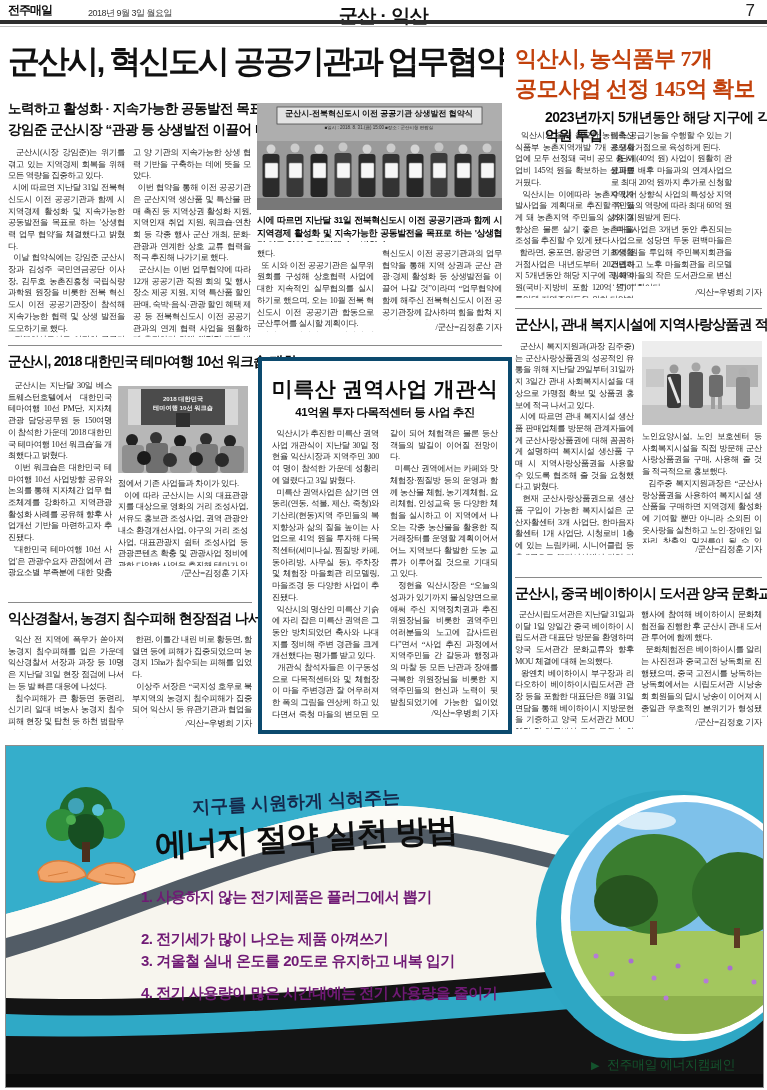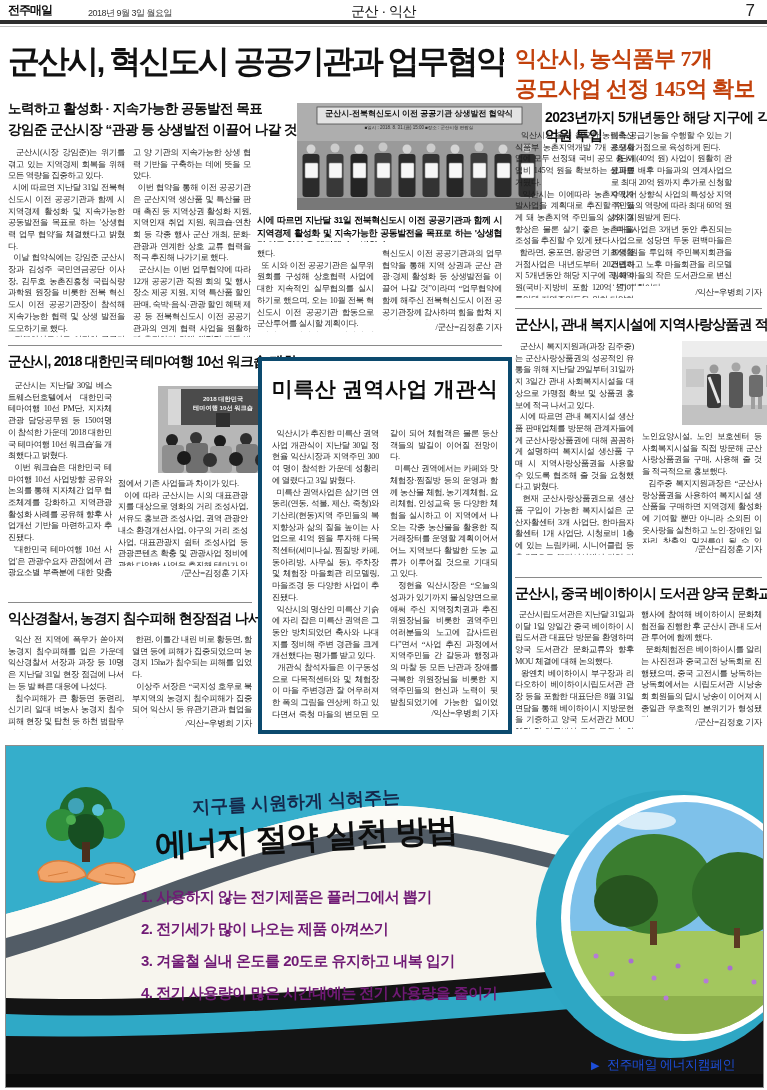--- a/index.html
+++ b/index.html
@@ -15,29 +15,29 @@
     white-space:pre-line;color:#1d1d1d;letter-spacing:-0.3px;overflow:hidden;
   }
   .byline{
     font-family:"Liberation Serif","DejaVu Serif",serif;
     font-size:8.6px;color:#1d1d1d;text-align:right;letter-spacing:-0.3px;
   }
   .sec-head{font-weight:bold;font-size:14px;letter-spacing:-0.8px;color:#0c0c0c;}
   .deck{font-weight:bold;letter-spacing:-0.5px;color:#0c0c0c;}
   .rule{background:#8a8a8a;height:1px;}
   .caption{font-size:9px;font-weight:bold;line-height:12.5px;text-align:justify;letter-spacing:-0.5px;color:#0c0c0c;}
-  .photo-frame{overflow:hidden;background:#888;margin-left:40px;}
+  .photo-frame{overflow:hidden;background:#888;}
   .ad-list-item{font-size:15px;font-weight:bold;letter-spacing:-0.5px;color:#701a75;}
 </style>
 </head>
 <body>
 
 <div class="abs" style="left:8px;top:2px;font-size:12px;font-weight:700;letter-spacing:-1px;">전주매일</div>
 <div class="abs" style="left:88px;top:7px;font-size:9px;color:#333;letter-spacing:-0.5px;">2018년 9월 3일 월요일</div>
-<div class="abs" style="left:0;right:0;top:3px;text-align:center;font-size:14px;font-weight:normal;letter-spacing:-0.5px;">군산 · 익산</div>
+<div class="abs" style="left:0;right:0;top:3px;text-align:center;font-size:19px;font-weight:bold;letter-spacing:-0.5px;">군산 · 익산</div>
 <div class="abs" style="right:12px;top:1px;font-size:17px;color:#222;">7</div>
 <div class="abs" style="left:0;right:0;top:20px;height:4px;background:#2e2e2e;"></div>
 <div class="abs" style="left:0;right:0;top:26px;height:1px;background:#c0c0c0;"></div>
 
 <div class="abs" style="left:8px;top:44px;width:496px;font-size:32px;font-weight:900;letter-spacing:-2.5px;line-height:1.1;white-space:nowrap;overflow:hidden;">군산시, 혁신도시 공공기관과 업무협약 체결</div>
 <div class="abs deck" style="left:8px;top:100px;width:300px;font-size:13.5px;">노력하고 활성화 · 지속가능한 공동발전 목표</div>
 <div class="abs deck" style="left:8px;top:121px;width:330px;font-size:13.5px;">강임준 군산시장 “관광 등 상생발전 이끌어 나갈 것”</div>
 
 <div class="abs body-text" style="left:8px;top:147px;width:117px;height:190px;">&nbsp;&nbsp;군산시(시장 강임준)는 위기를 겪고 있는 지역경제 회복을 위해 모든 역량을 집중하고 있다.
 &nbsp;&nbsp;시에 따르면 지난달 31일 전북혁신도시 이전 공공기관과 함께 시 지역경제 활성화 및 지속가능한 공동발전을 목표로 하는 '상생협력 업무 협약'을 체결했다고 밝혔다.
@@ -156,20 +156,21 @@
 <div class="abs rule" style="left:8px;top:602px;width:244px;"></div>
 <div class="abs sec-head" style="left:8px;top:610px;width:300px;">익산경찰서, 농경지 침수피해 현장점검 나서</div>
 <div class="abs body-text" style="left:8px;top:634px;width:116px;height:96px;">&nbsp;&nbsp;익산 전 지역에 폭우가 쏟아져 농경지 침수피해를 입은 가운데 익산경찰서 서장과 과장 등 10명은 지난달 31일 현장 점검에 나서는 등 발 빠른 대응에 나섰다.
 &nbsp;&nbsp;침수피해가 큰 황등면 동련리, 신기리 일대 벼농사 농경지 침수피해 현장 및 탑천 등 하천 범람우려지역 등을 점검하고 피해원인과 복구방안 등에 대해 논의했다.</div>
 <div class="abs body-text" style="left:132px;top:634px;width:120px;height:84px;">&nbsp;&nbsp;한편, 이틀간 내린 비로 황등면, 함열면 등에 피해가 집중되었으며 농경지 15ha가 침수되는 피해를 입었다.
 &nbsp;&nbsp;이상주 서장은 “국지성 호우로 북부지역의 농경지 침수피해가 집중되어 익산시 등 유관기관과 협업을 강화하고 급경사지, 저지대 등 침수우려지역에 대해 점검 및 순찰활동을 강화 하겠다”고 밝혔다.</div>
 <div class="abs byline" style="left:132px;top:718px;width:120px;">/익산=우병희 기자</div>
 
 <div class="abs" style="left:258px;top:357px;width:246px;height:369px;border:4px solid #0c4a6e;background:#fff;">
   <div class="abs serif" style="left:0;right:0;top:14px;text-align:center;font-size:21px;font-weight:bold;letter-spacing:0.5px;color:#0c0c0c;">미륵산 권역사업 개관식</div>
+  <div class="abs deck" style="left:0;right:0;top:44px;text-align:center;font-size:11.5px;">41억원 투자 다목적센터 등 사업 추진</div>
   <div class="abs body-text" style="left:10px;top:67px;width:107px;height:290px;">&nbsp;&nbsp;익산시가 추진한 미륵산 권역사업 개관식이 지난달 30일 정헌율 익산시장과 지역주민 300여 명이 참석한 가운데 성황리에 열렸다고 3일 밝혔다.
 &nbsp;&nbsp;미륵산 권역사업은 삼기면 연동리(연동, 석불, 제산, 죽청)와 기산리(현동)지역 주민들의 복지향상과 삶의 질을 높이는 사업으로 41억 원을 투자해 다목적센터(세미나실, 찜질방 카페, 동아리방, 사무실 등), 주차장 및 체험장 마을회관 리모델링, 마을조경 등 다양한 사업이 추진됐다.
 &nbsp;&nbsp;익산시의 명산인 미륵산 기슭에 자리 잡은 미륵산 권역은 그동안 방치되었던 축사와 나대지를 정비해 주변 경관을 크게 개선했다는 평가를 받고 있다.
 &nbsp;&nbsp;개관식 참석자들은 이구동성으로 다목적센터와 및 체험장이 마을 주변경관 잘 어우러져 한 폭의 그림을 연상케 하고 있다면서 죽청 마을의 변모된 모습에 감탄사를 연발했다.
 &nbsp;&nbsp;그동안 죽청 마을에는 주차장이 없어 다른 등산로에 비해 등산객이 적었지만 다목적센터에 주차장과 카페 그리고 맛 체험장이</div>
   <div class="abs body-text" style="left:128px;top:67px;width:108px;height:278px;">같이 되어 체험객은 물론 등산객들의 발길이 이어질 전망이다.
 &nbsp;&nbsp;미륵산 권역에서는 카페와 맛 체험장·찜질방 등의 운영과 함께 농산물 체험, 농기계체험, 요리체험, 인성교육 등 다양한 체험을 실시하고 이 지역에서 나오는 각종 농산물을 활용한 직거래장터를 운영할 계획이어서 어느 지역보다 활발한 도농 교류가 이루어질 것으로 기대되고 있다.
 &nbsp;&nbsp;정헌율 익산시장은 “오늘의 성과가 있기까지 물심양면으로 애써 주신 지역정치권과 추진위원장님을 비롯한 권역주민 여러분들의 노고에 감사드린다”면서 “사업 추진 과정에서 지역주민들 간 갈등과 행정과의 마찰 등 모든 난관과 장애를 극복한 위원장님을 비롯한 지역주민들의 헌신과 노력이 뒷받침되었기에 가능한 일이었다”고 말했다.
 &nbsp;&nbsp;미륵산 권역사업 추진에 앞장선 박봉열 추진위원장은 “권역주민이 함께 소통하고 상생하면서 도농교류의 장이 될 수 있도록 최선을 다하겠다”고 전했다.</div>
   <div class="abs byline" style="left:128px;top:347px;width:108px;">/익산=우병희 기자</div>
@@ -284,20 +285,20 @@
     <path d="M14,92 C20,80 36,78 50,84 C58,88 62,92 62,96 C50,102 28,104 16,100 Z" fill="#f2a469" stroke="#d97f3e" stroke-width="1.5"></path>
     <path d="M111,94 C105,82 89,80 75,86 C67,90 63,94 63,98 C75,104 97,106 109,102 Z" fill="#f2a469" stroke="#d97f3e" stroke-width="1.5"></path>
     <line x1="24" y1="96" x2="44" y2="92" stroke="#d97f3e" stroke-width="1"></line>
     <line x1="101" y1="98" x2="81" y2="94" stroke="#d97f3e" stroke-width="1"></line>
   </svg>
 
   <div class="abs" style="left:150px;top:44px;width:280px;text-align:center;font-size:18px;font-weight:900;color:#15284b;transform:rotate(-3deg);letter-spacing:0px;">지구를 시원하게 식혀주는</div>
   <div class="abs" style="left:110px;top:70px;width:380px;text-align:center;font-size:32px;font-weight:900;color:#0d0d0d;transform:rotate(-3deg);letter-spacing:-1px;">에너지 절약 실천 방법</div>
 
   <div class="abs ad-list-item" style="left:135px;top:142px;width:420px;">1.  사용하지 않는 전기제품은 플러그에서 뽑기</div>
-  <div class="abs ad-list-item" style="left:135px;top:174px;width:420px;">2.  전기세가 많이 나오는 제품 아껴쓰기</div>
+  <div class="abs ad-list-item" style="left:135px;top:184px;width:420px;">2.  전기세가 많이 나오는 제품 아껴쓰기</div>
   <div class="abs ad-list-item" style="left:135px;top:206px;width:420px;">3.  겨울철 실내 온도를 20도로 유지하고 내복 입기</div>
   <div class="abs ad-list-item" style="left:135px;top:238px;width:440px;">4.  전기 사용량이 많은 시간대에는 전기 사용량을 줄이기</div>
 
-  <div class="abs" style="right:28px;top:310px;font-size:13px;color:#1d4ed8;letter-spacing:-0.5px;">
+  <div class="abs" style="right:28px;top:310px;font-size:13px;color:#14532d;letter-spacing:-0.5px;">
     <span style="font-size:11px;margin-right:8px;">▶</span><span>전주매일 에너지캠페인</span>
   </div>
 </div>
 
 </body></html>

